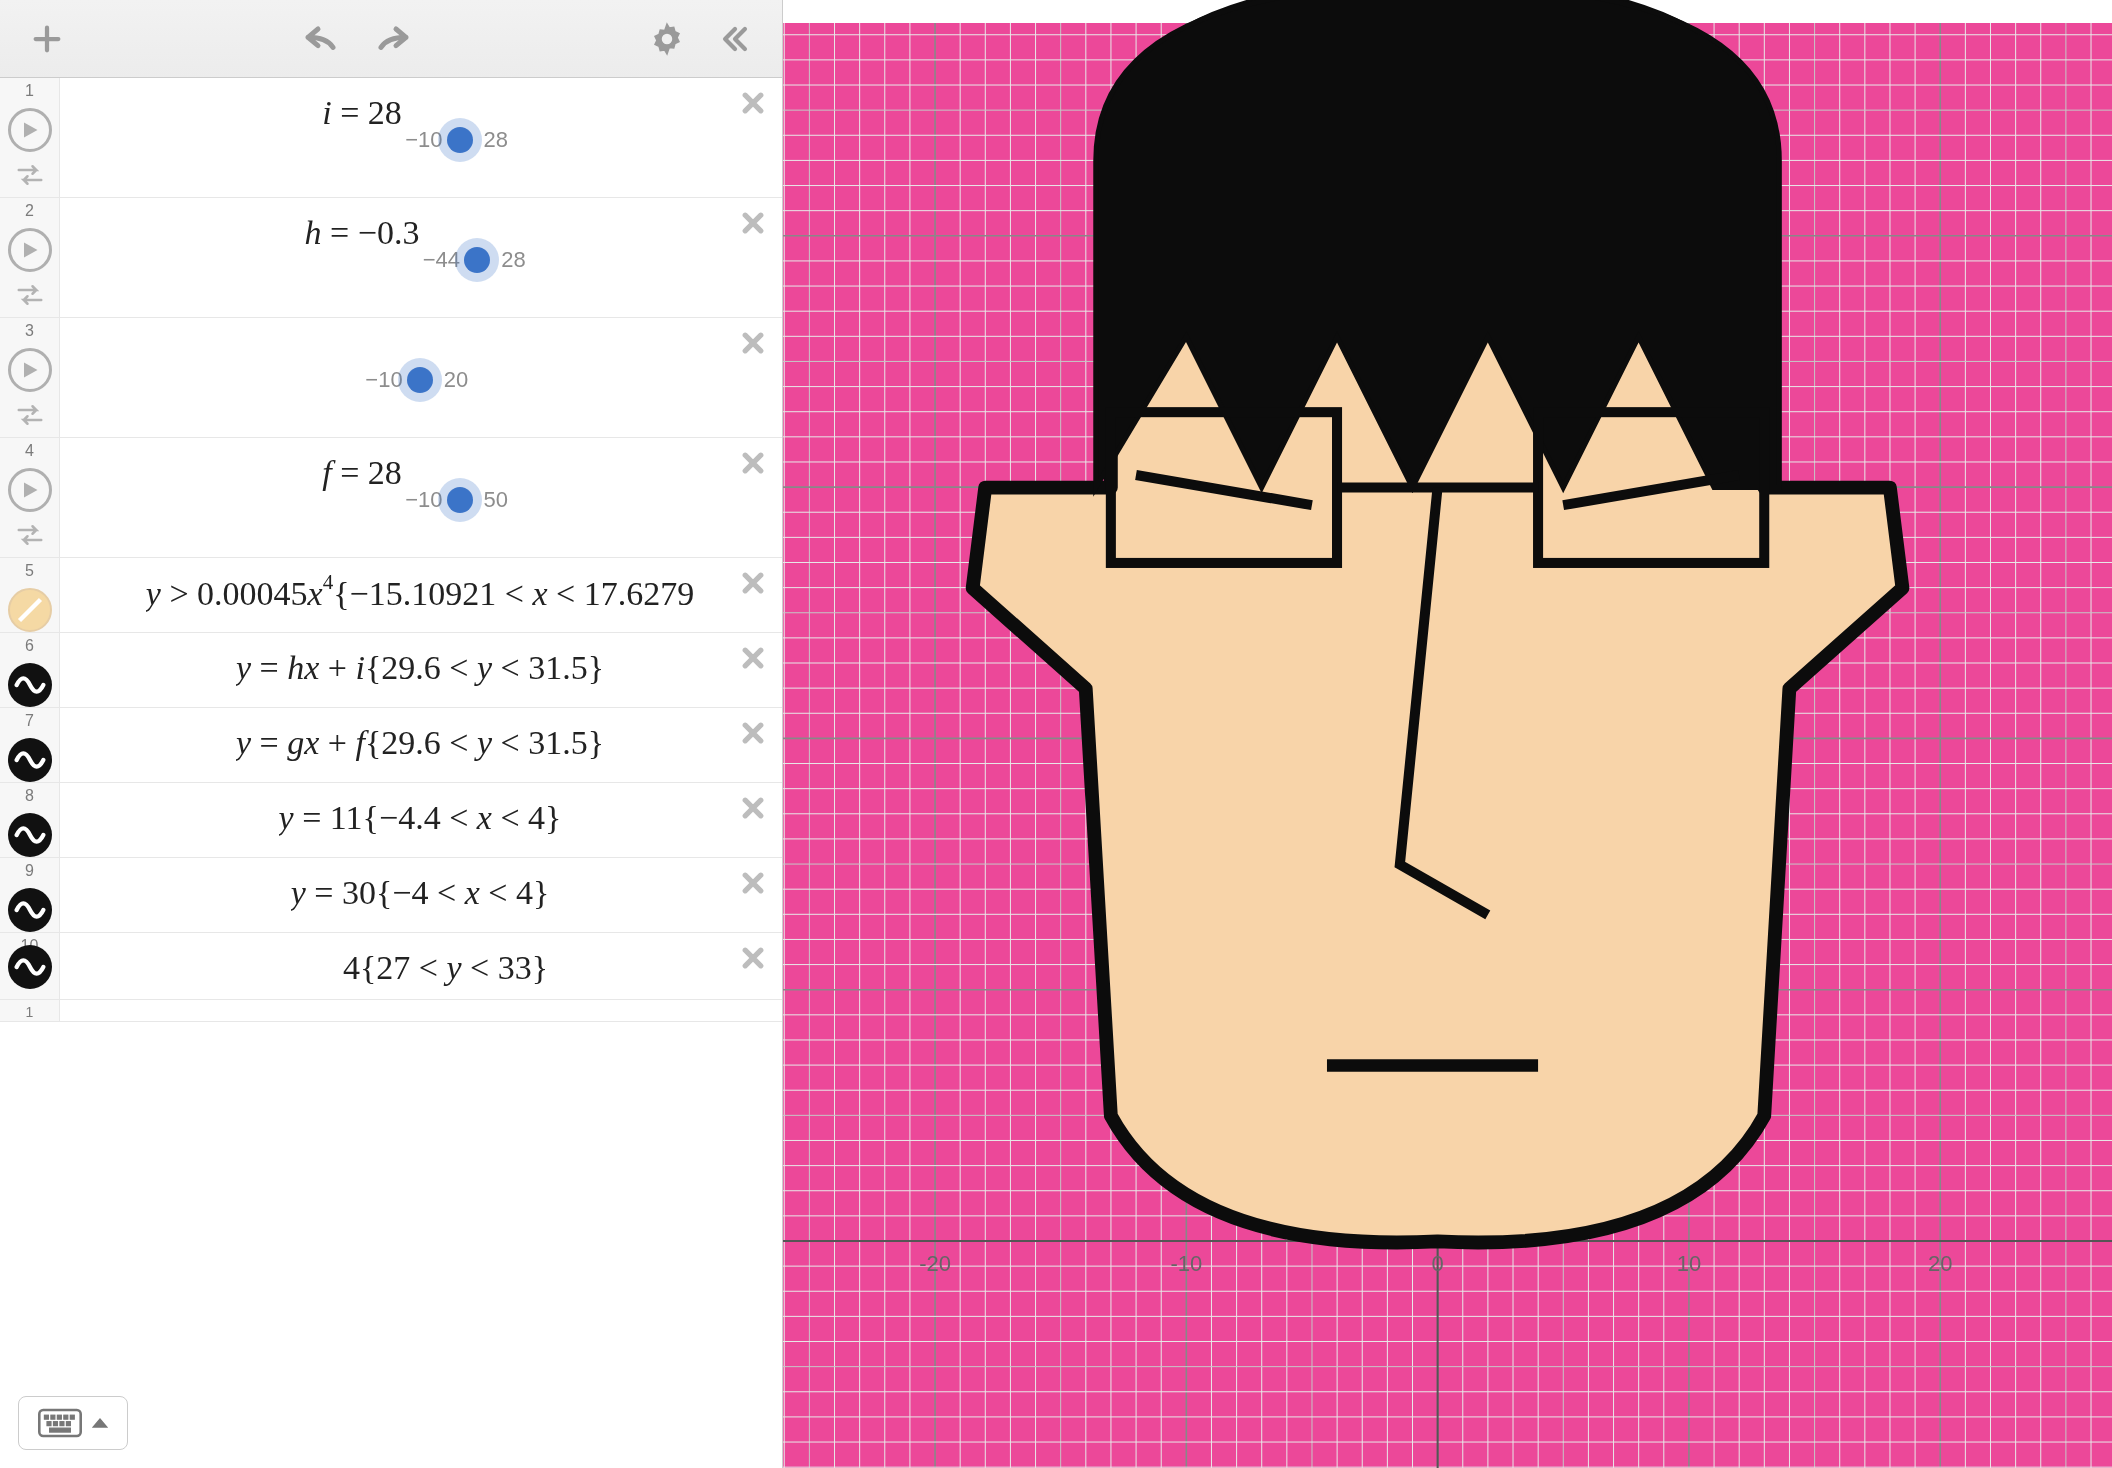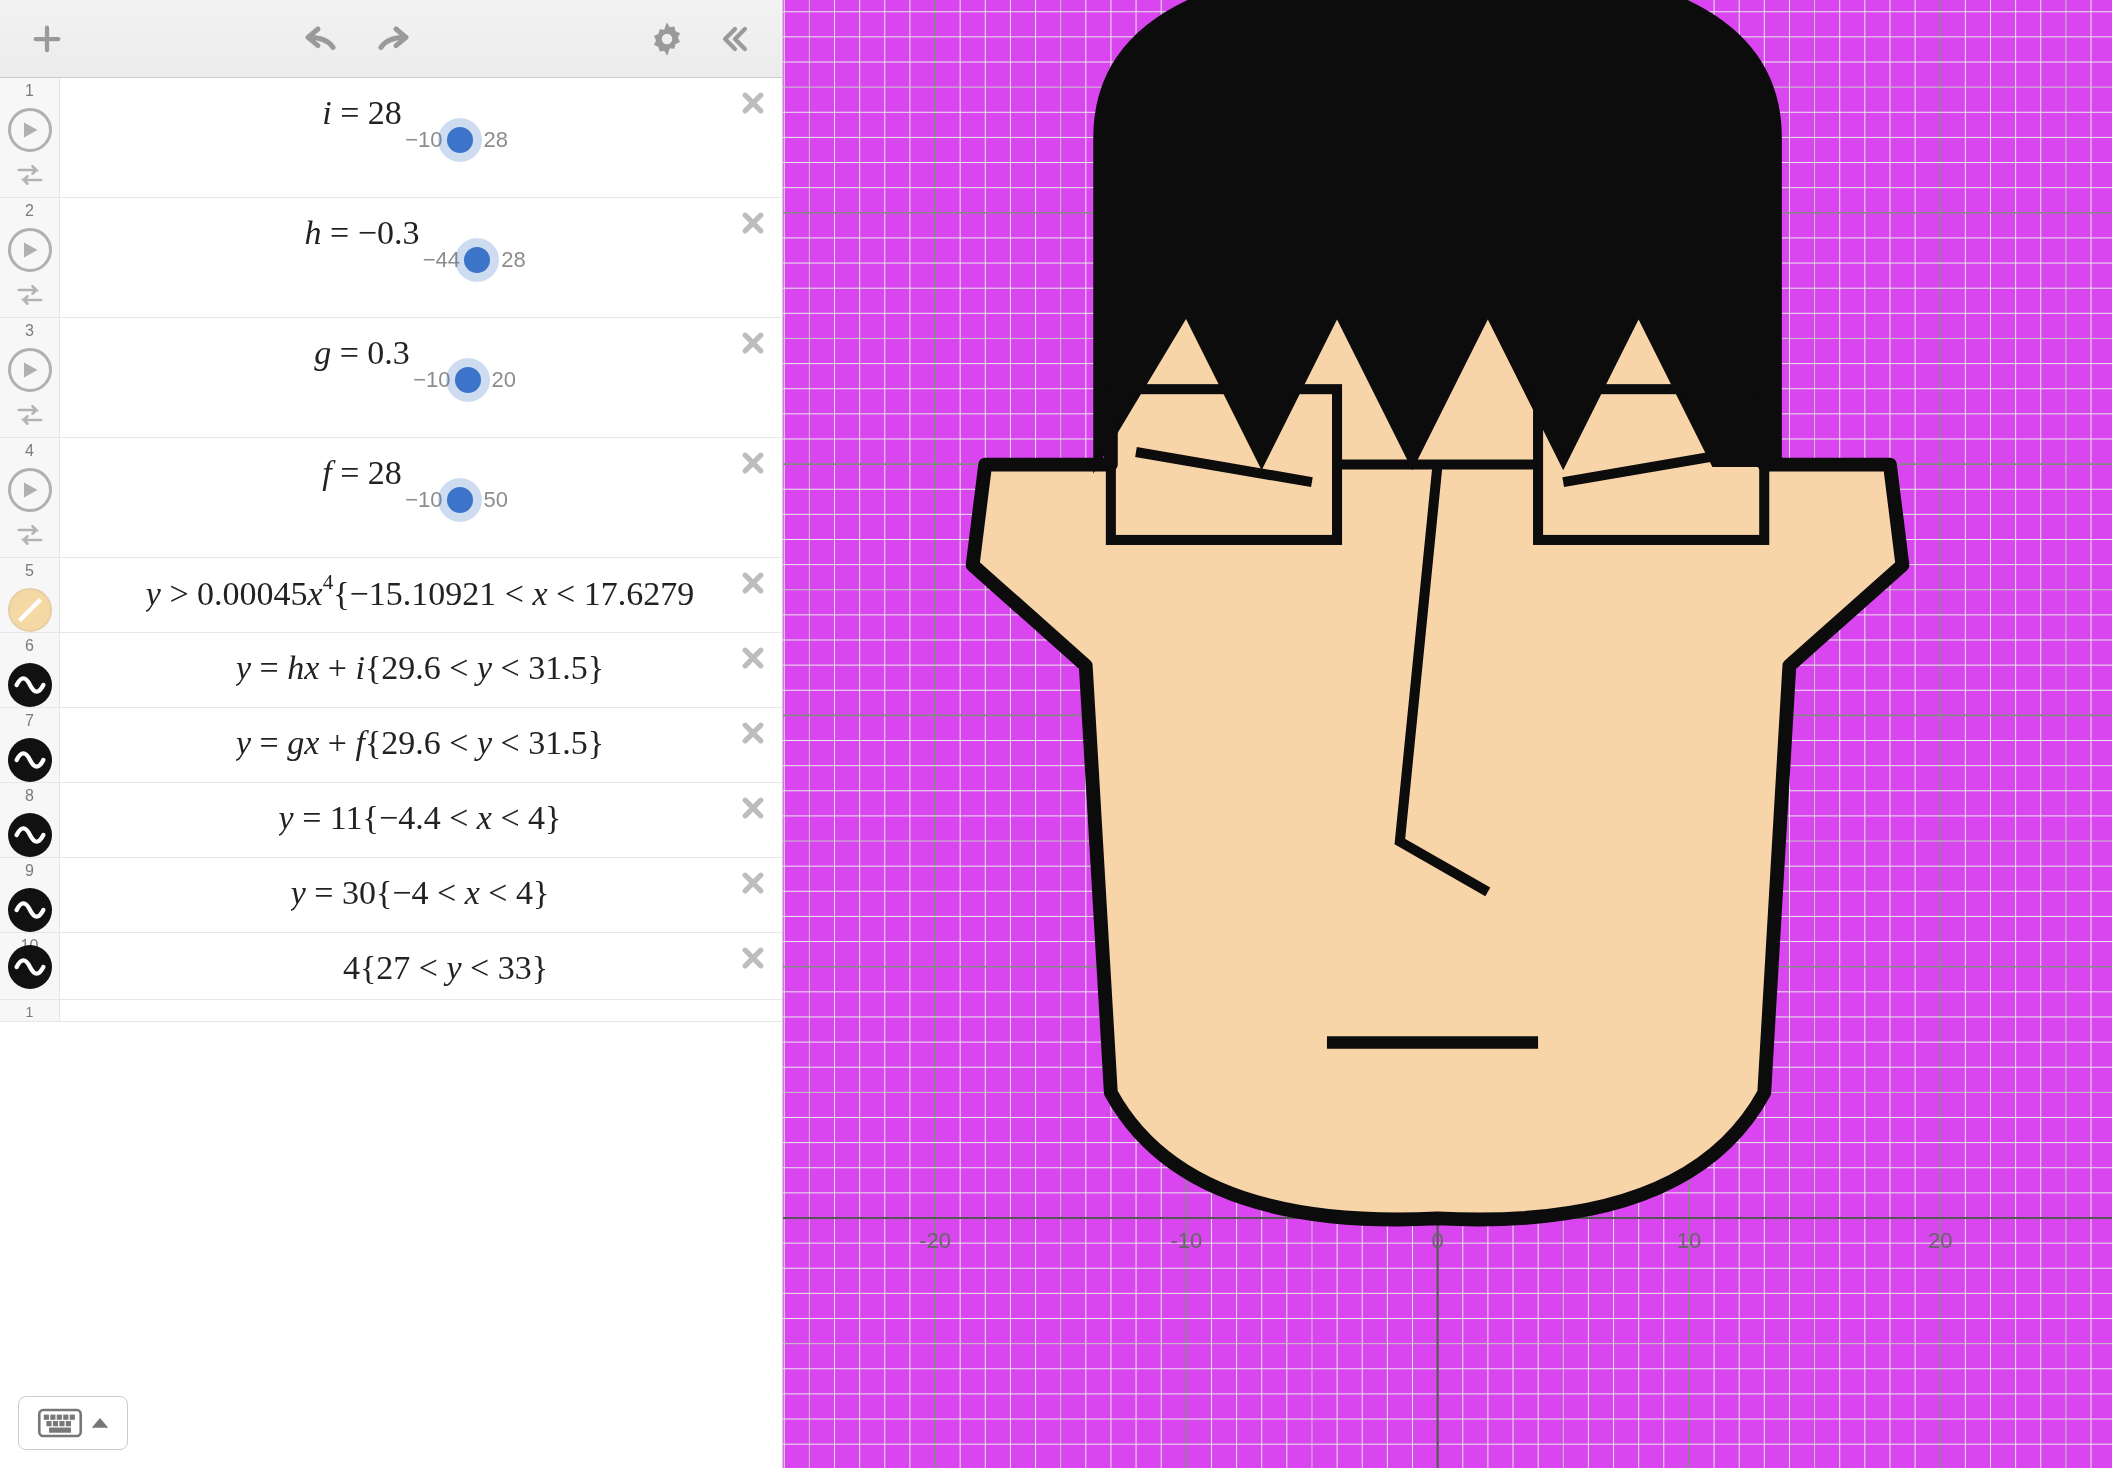--- a/index.html
+++ b/index.html
@@ -28,21 +28,21 @@
 .expr-text .num, .expr-text .op { font-style: normal; }
 .expr-text sup { font-size: 0.62em; font-style: normal; position: relative; top: -4px; }
 .close-x { position: absolute; top: 12px; right: 16px; cursor: pointer; }
 .close-x svg { stroke: #bdbdbd; }
 .slider-container { display: flex; align-items: center; gap: 14px; margin-top: 0; }
 .slider-min, .slider-max { color: #8d8d8d; font-size: 22px; min-width: 44px; text-align: center; }
 .slider-track { flex: 1; height: 10px; background: #e8e8e8; border-radius: 5px; position: relative; }
 .slider-thumb { position: absolute; top: 50%; width: 26px; height: 26px; border-radius: 50%; background: #3b74c8; transform: translate(-50%,-50%); box-shadow: 0 0 0 9px rgba(59,116,200,0.25); }
 .keyboard-pill { position: absolute; bottom: 18px; left: 18px; width: 110px; height: 54px; background: #fff; border: 1px solid #ccc; border-radius: 8px; display: flex; align-items: center; justify-content: center; gap: 10px; z-index: 5; }
 .keyboard-pill svg { stroke: #777; fill: #777; }
-.graph { flex: 1; position: relative; background: #d946ef; }
+.graph { flex: 1; position: relative; background: #ec4899; margin-top: 23px; }
 .grid-svg { position: absolute; inset: 0; }
 .portrait-svg { position: absolute; inset: 0; }
 .tick-label { font-size: 22px; fill: #666; text-anchor: middle; font-family: Arial, sans-serif; }
 </style>
 </head>
 <body>
 
 <div class="app">
   <div class="sidebar">
     <div class="toolbar">
@@ -134,21 +134,20 @@
             <div class="icon-cell play-icon">
               <svg width="18" height="18" viewBox="0 0 12 12">
                 <path d="M2 1 L11 6 L2 11 Z"></path>
               </svg>
             </div>
             <div class="shuffle-icon"><svg width="30" height="22" viewBox="0 0 24 16">
                 <path d="M3 4h14l-3-3m3 3-3 3M21 12H7l3 3m-3-3 3-3" fill="none" stroke-width="2" stroke-linecap="round"></path>
               </svg></div>
           </div>
           <div class="content-col">
-            <div class="expr-text">g <span class="op">=</span> <span class="num">0.3</span></div>
             <div class="slider-container">
               <div class="slider-min">−10</div>
               <div class="slider-track">
                 <div class="slider-thumb" style="left: 34.3%;"></div>
               </div>
               <div class="slider-max">20</div>
             </div>
             <div class="close-x"><svg width="26" height="26" viewBox="0 0 20 20">
                 <path d="M4 4l12 12M16 4L4 16" stroke-width="4" stroke-linecap="round"></path>
               </svg></div>

